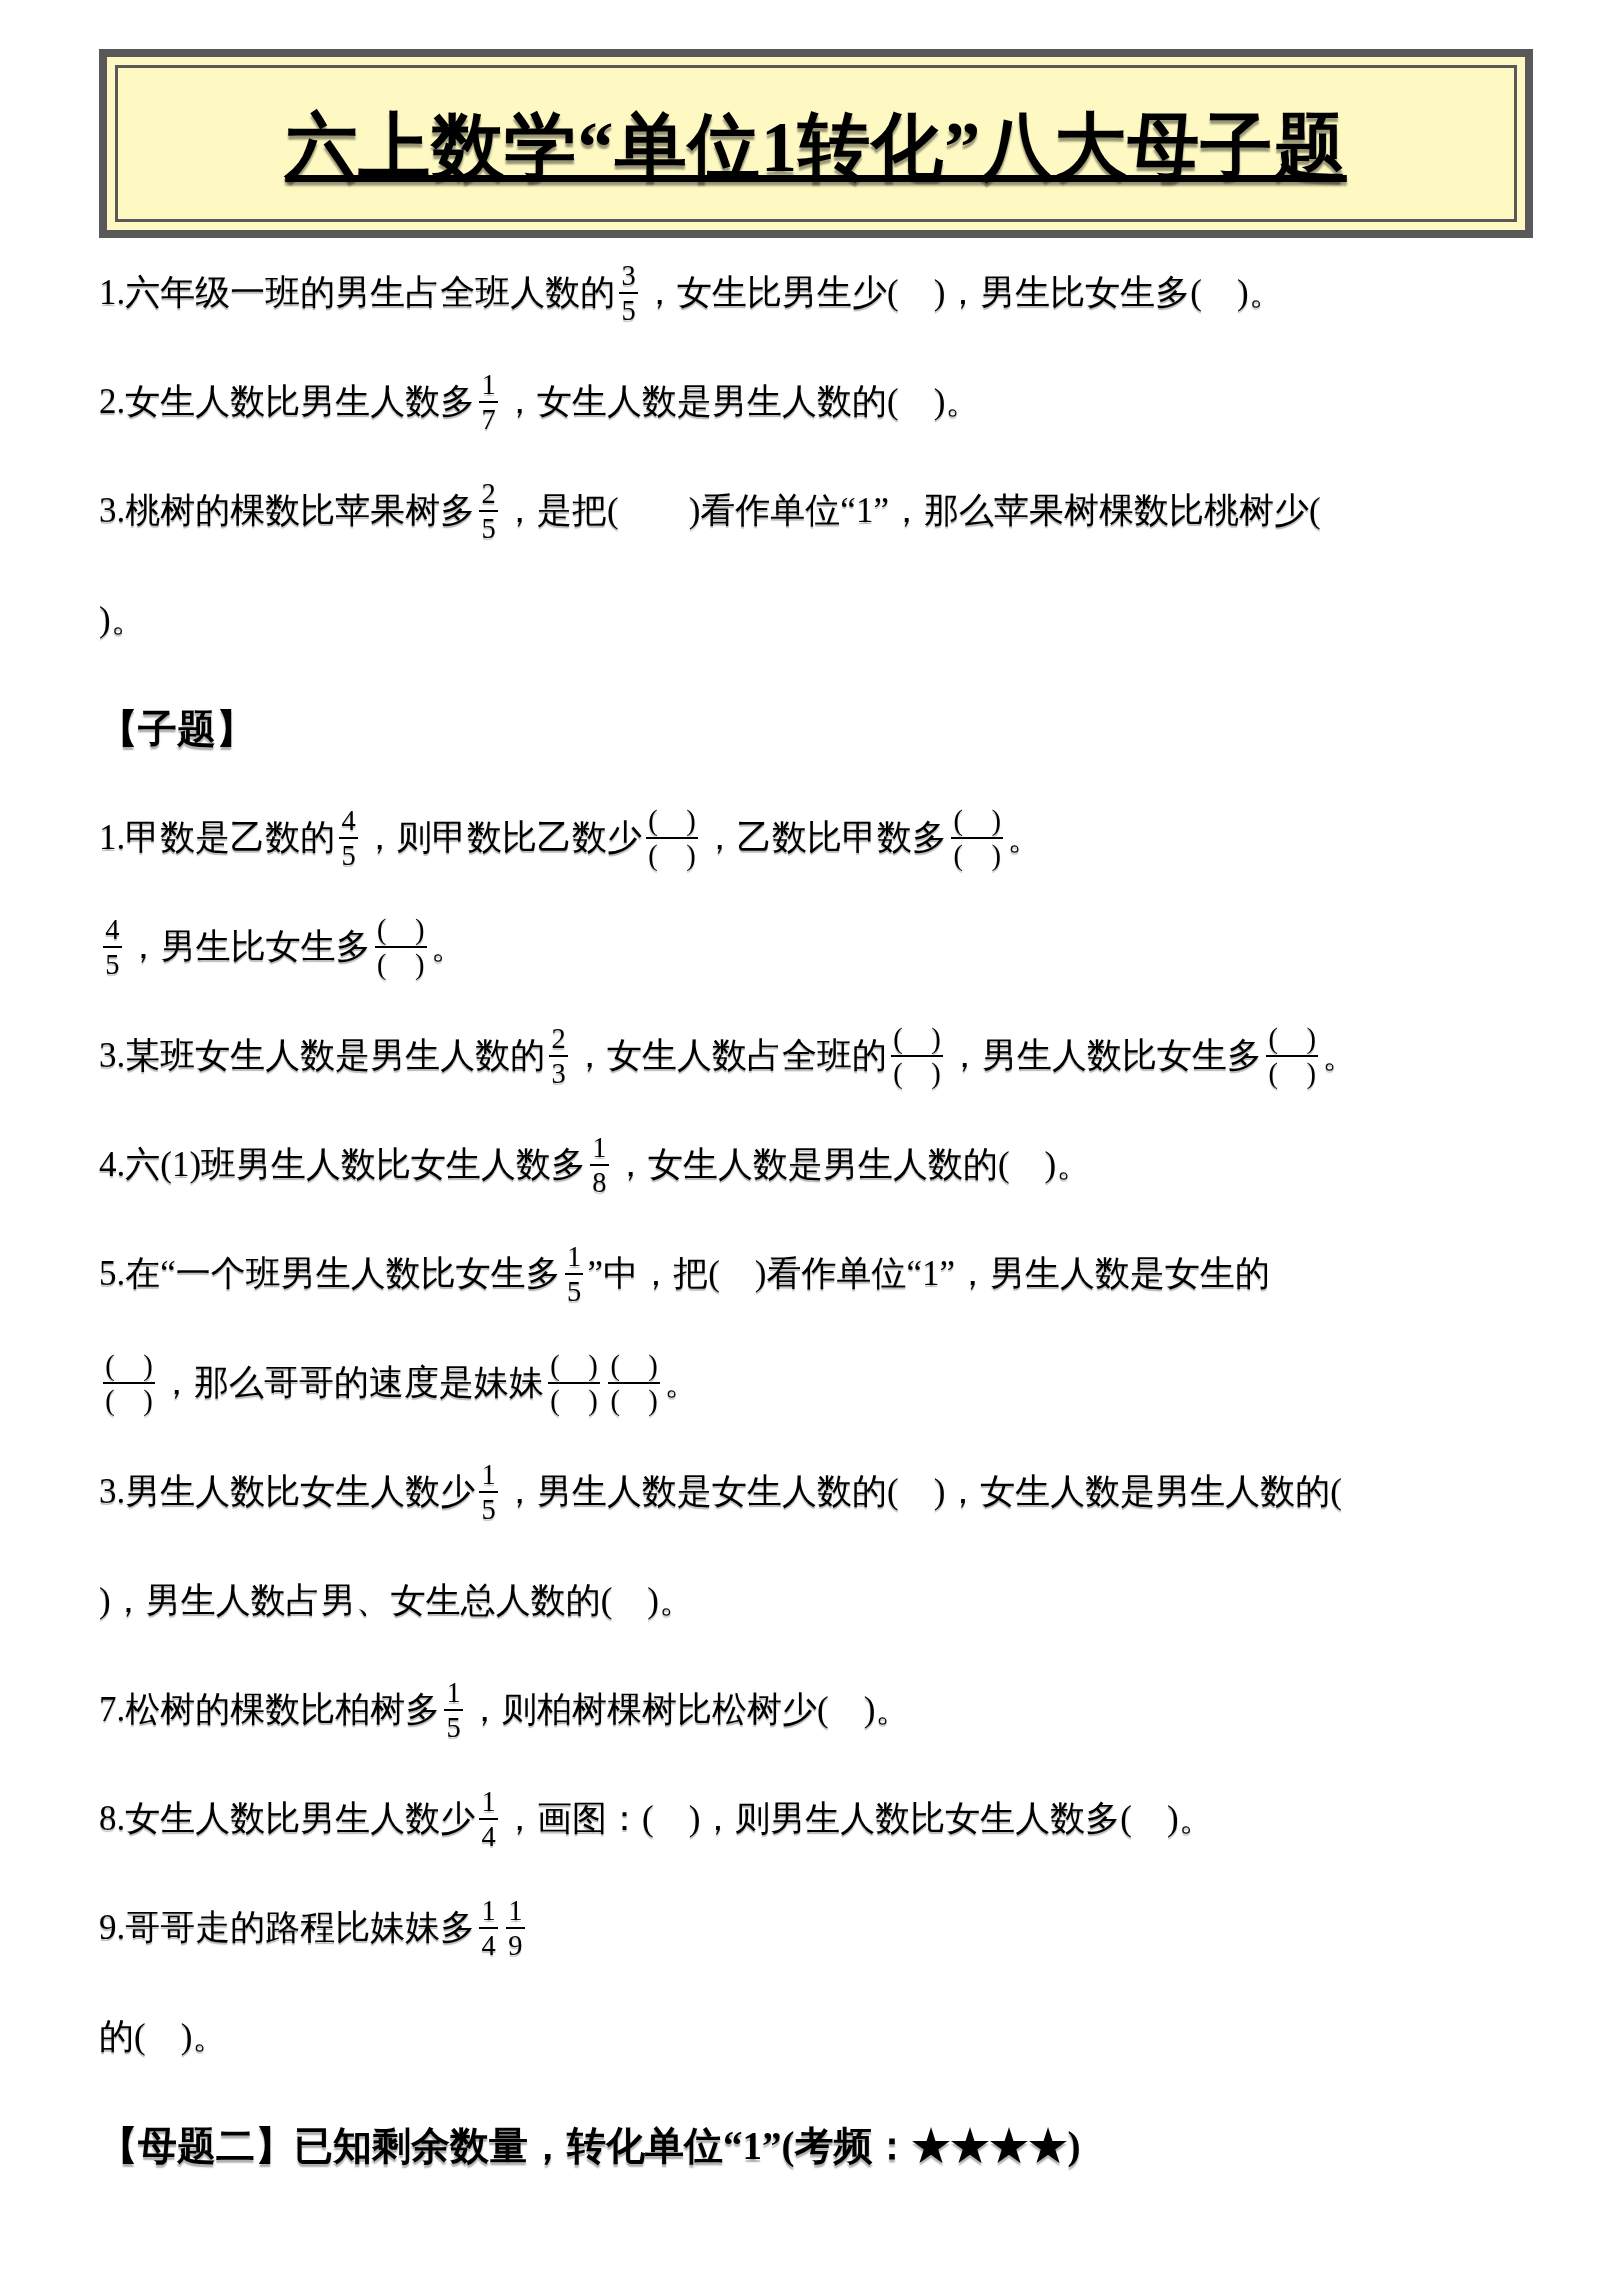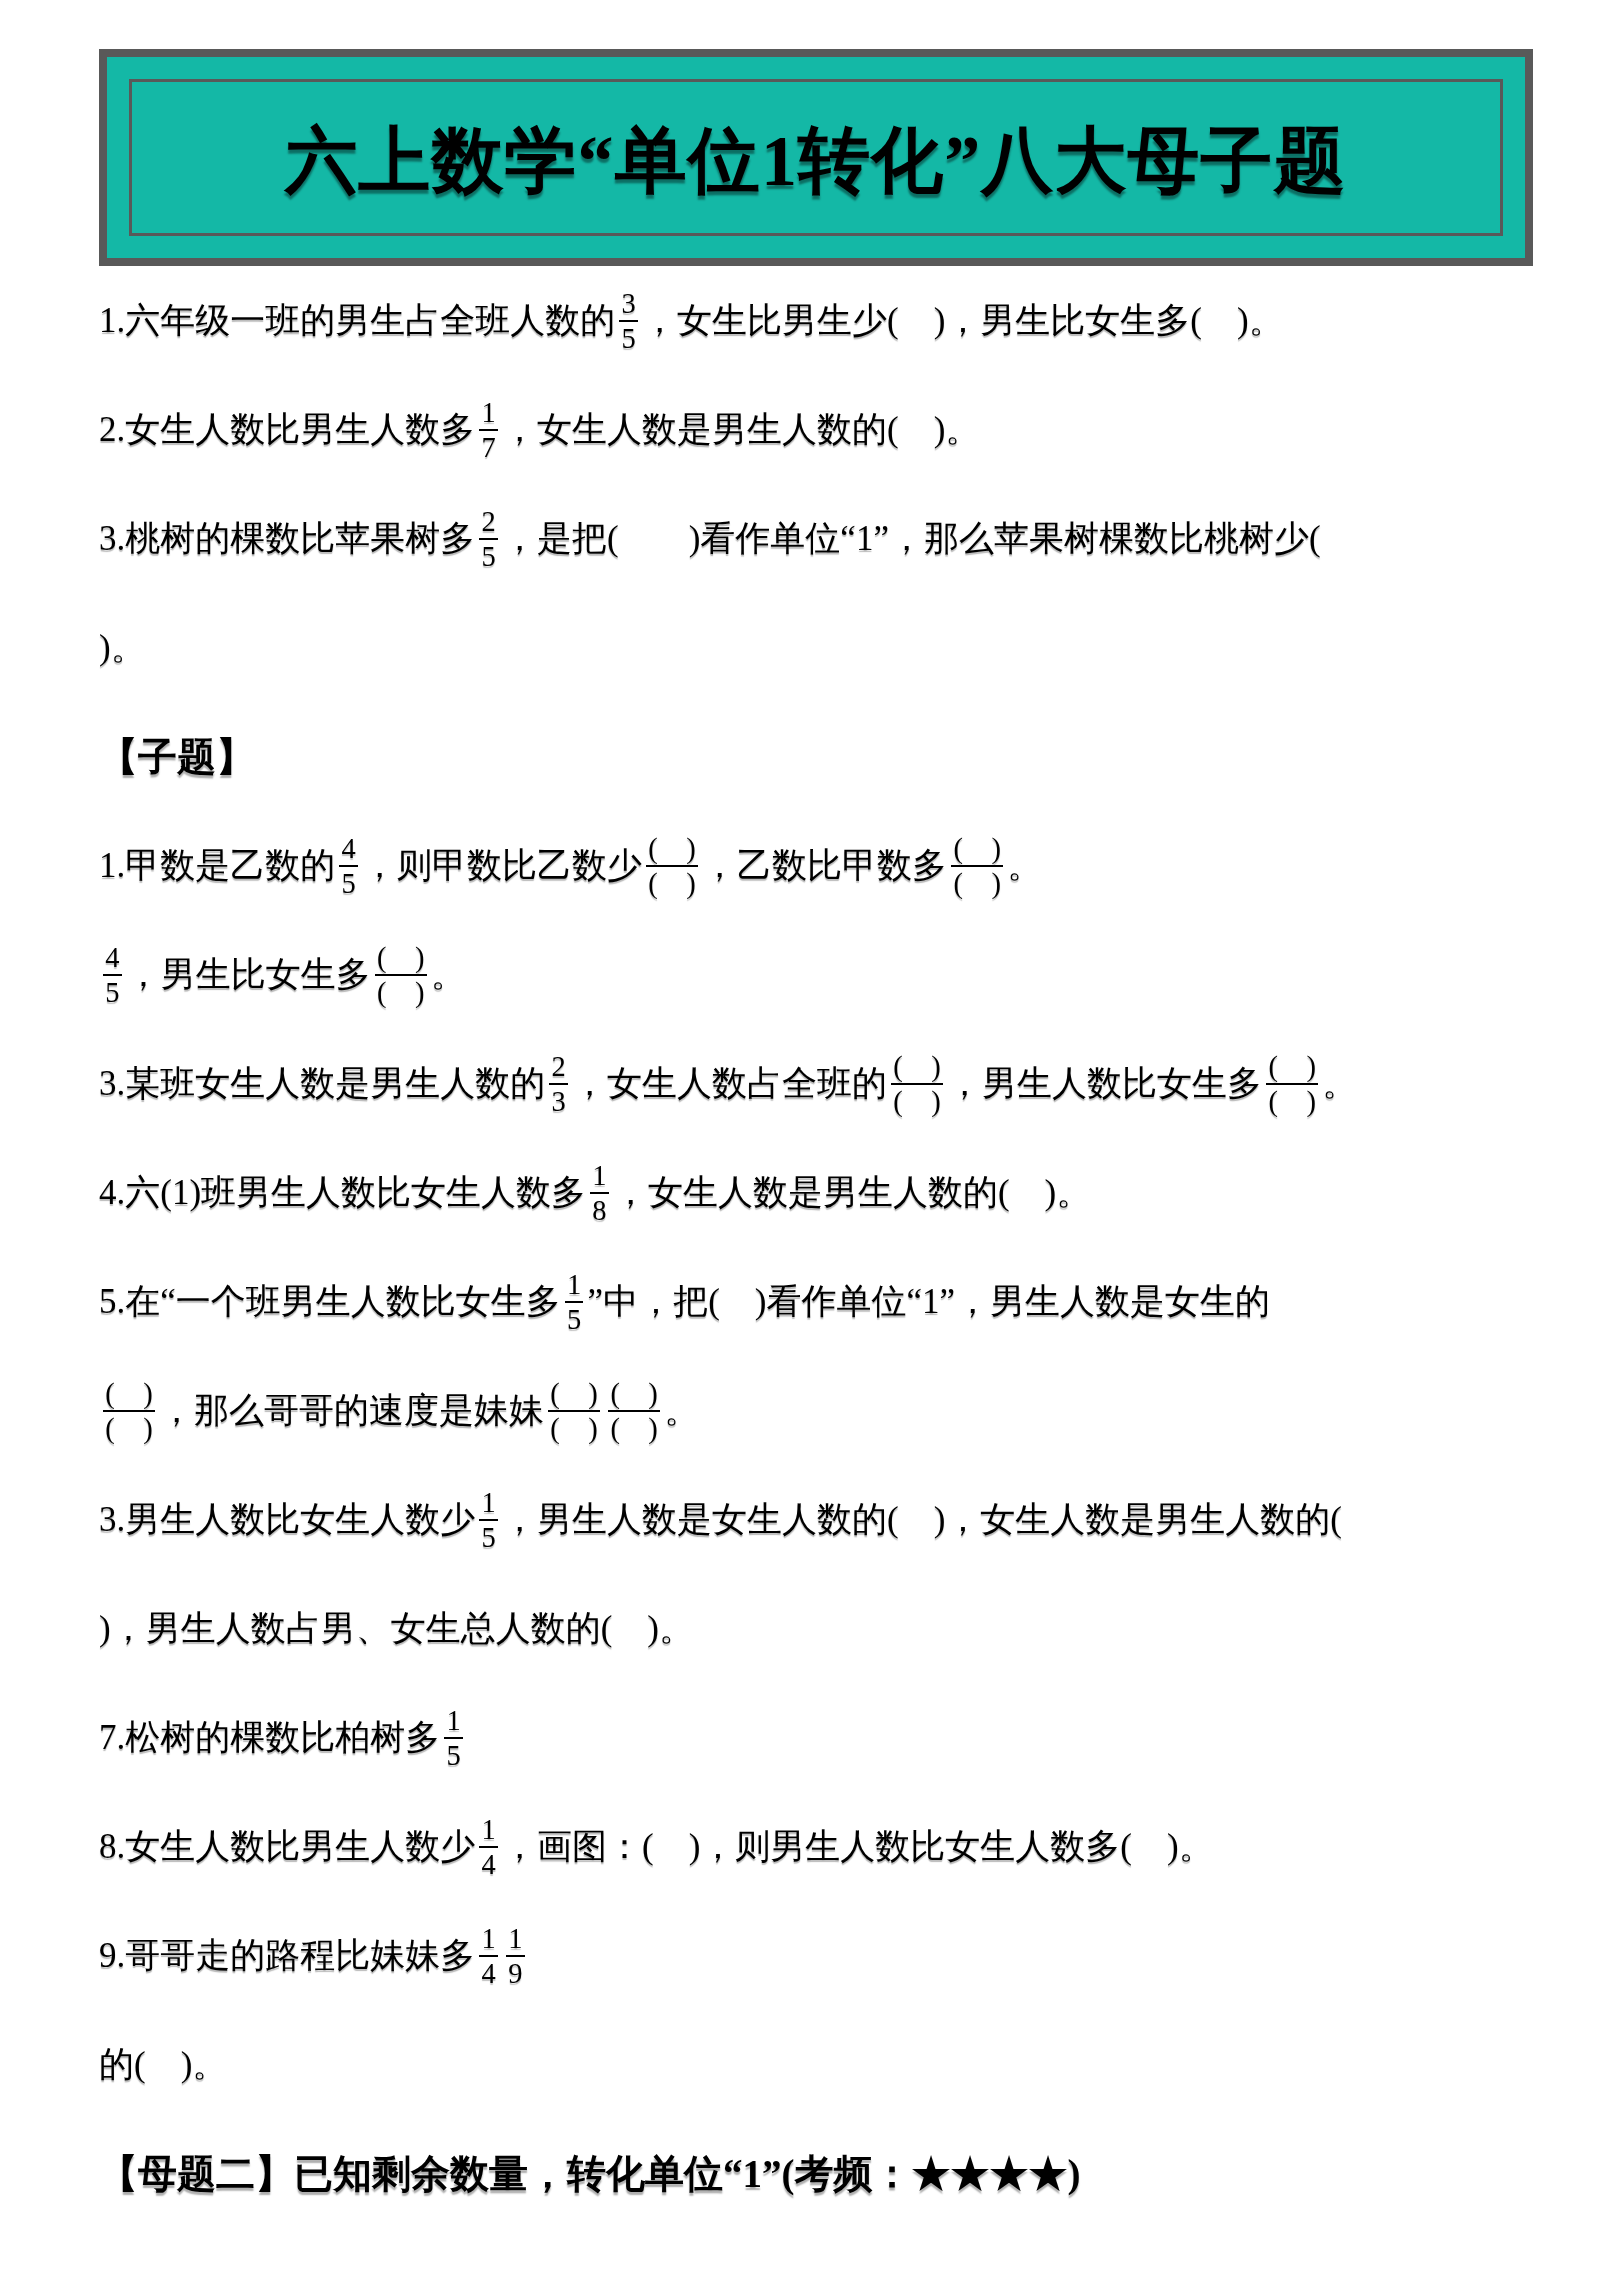--- a/index.html
+++ b/index.html
@@ -12,22 +12,23 @@
     width: 1622px;
     min-height: 2295px;
     overflow: hidden;
   }
   .page {
     padding: 49px 89px 0 99px;
   }
   
   .title-box {
     border: 8.4px solid #595959;
-    padding: 22px;
-    background: #14b8a6;
+    padding: 8px;
+    background: #fef9c3;
+    text-decoration: underline;
   }
   .title-inner {
     border: 3.2px solid #595959;
     padding: 34px 5.3px 27.4px 5.3px;
     text-align: center;
   }
   .title-text {
     margin: 0;
     font-size: 72px;
     font-weight: bold;
@@ -178,21 +179,21 @@
       </span><span>，男生人数是女生人数的(　)，女生人数是男生人数的(</span>
   </div>
   <div class="line">
     <span>)，男生人数占男、女生总人数的(　)。</span>
   </div>
 
   <div class="line">
     <span>7.松树的棵数比柏树多</span><span class="frac">
         <span class="num">1</span>
         <span class="den">5</span>
-      </span>
+      </span><span>，则柏树棵树比松树少(　)。</span>
   </div>
 
   <div class="line">
     <span>8.女生人数比男生人数少</span><span class="frac">
         <span class="num">1</span>
         <span class="den">4</span>
       </span><span>，画图：(　)，则男生人数比女生人数多(　)。</span>
   </div>
 
   <div class="line">

